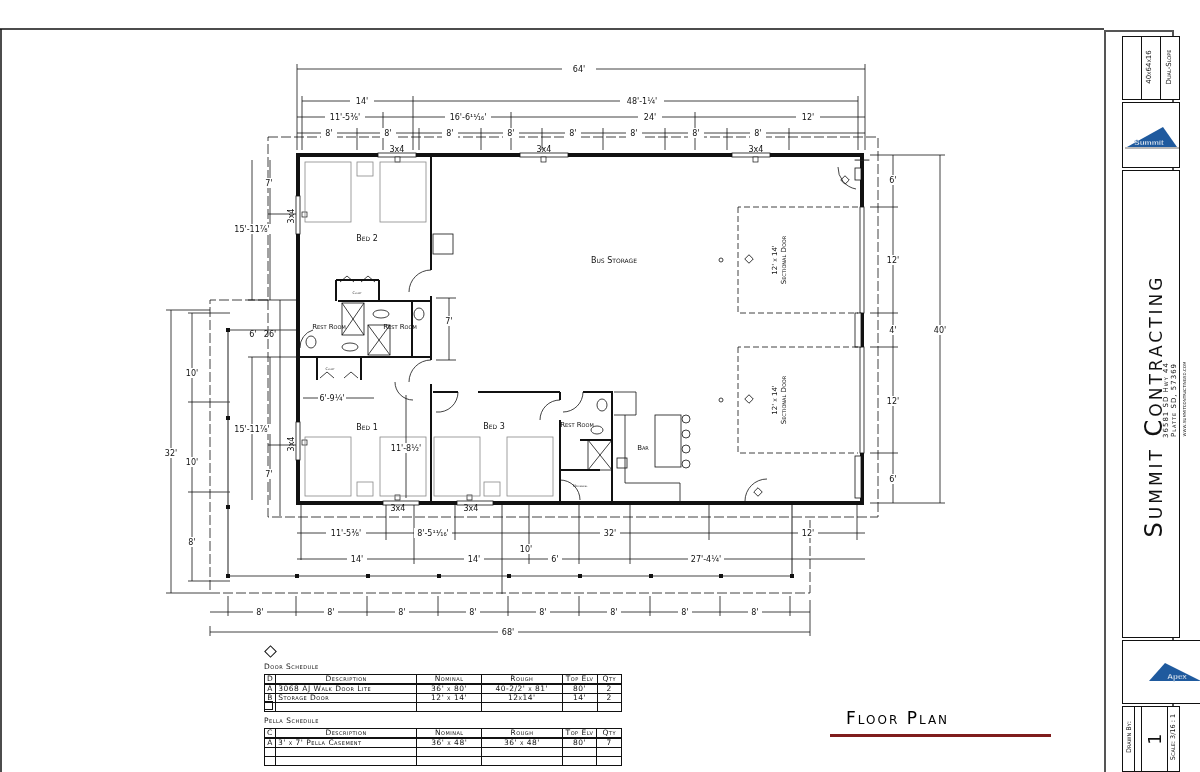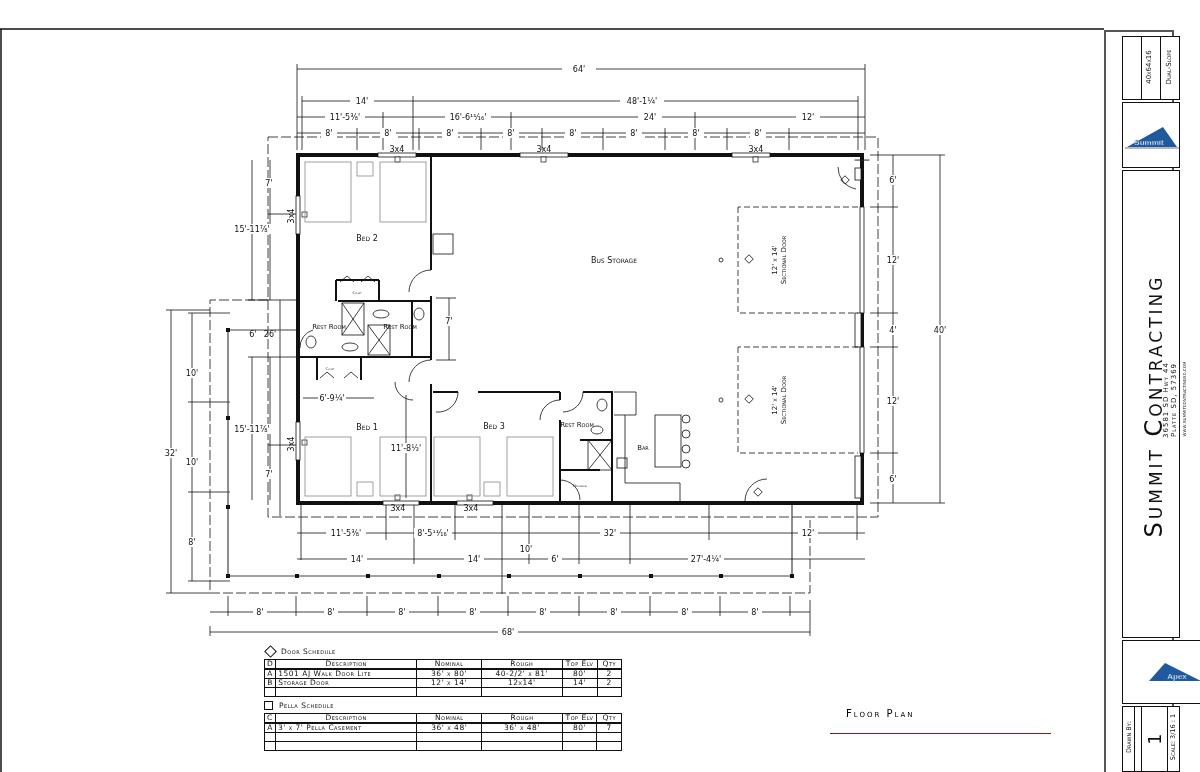--- a/index.html
+++ b/index.html
@@ -1,28 +1,28 @@
 <!DOCTYPE html>
 <html><head>
 <meta charset="utf-8">
 <style>
   html,body{margin:0;padding:0;background:#fff;}
   body{width:1200px;height:772px;position:relative;overflow:hidden;font-family:"DejaVu Sans",sans-serif;}
   svg{position:absolute;left:0;top:0;}
   .lbl{font-family:"DejaVu Sans",sans-serif;font-variant:small-caps;fill:#111;}
   .dim{font-family:"DejaVu Sans",sans-serif;font-size:8px;fill:#111;}
   .sched{position:absolute;font-family:"DejaVu Sans",sans-serif;font-variant:small-caps;font-size:7.5px;color:#111;}
-  .sched .head{display:flex;align-items:flex-end;gap:6px;margin-bottom:3px;letter-spacing:0.5px;}
+  .sched .head{display:flex;align-items:flex-start;gap:6px;margin-bottom:3px;letter-spacing:0.5px;flex-direction:column;}
   .sched table{border-collapse:collapse;width:358px;}
   .sched td{border:1px solid #111;padding:0 2px;height:8px;line-height:8px;text-align:center;letter-spacing:0.5px;white-space:nowrap;}
   .sched tr.hdr td{border-bottom:2px solid #111;}
   .sched td.d{text-align:left;}
   .sym-diamond{width:7px;height:7px;border:1px solid #111;transform:rotate(45deg);display:inline-block;margin-left:2px;}
   .sym-square{width:7px;height:7px;border:1px solid #111;display:inline-block;}
-  .title{position:absolute;left:830px;top:708px;width:205px;border-bottom:1px solid #7f1d1d;padding-left:16px;padding-bottom:14px;font-variant:small-caps;font-size:10px;letter-spacing:2px;}
+  .title{position:absolute;left:830px;top:708px;width:205px;border-bottom:3px solid #7f1d1d;padding-left:16px;padding-bottom:6px;font-variant:small-caps;font-size:17px;letter-spacing:2px;}
   .tb{position:absolute;left:1104px;top:30px;width:66px;height:742px;border:2px solid #555;background:#fff;}
   .tbbox{position:absolute;left:16px;width:56px;border:1px solid #111;background:#fff;}
   .vtxt{position:absolute;transform:rotate(-90deg);transform-origin:center center;white-space:nowrap;font-variant:small-caps;color:#111;}
 </style>
 </head>
 <body>
 
 <svg width="1200" height="772" viewBox="0 0 1200 772">
 
   <line x1="0" y1="29" x2="1104" y2="29" stroke="#111" stroke-width="1.5"></line>
@@ -421,21 +421,21 @@
         <tr class="hdr">
       <td style="width:6px">D</td>
       <td style="width:140px">Description</td>
       <td style="width:62px">Nominal</td>
       <td style="width:78px">Rough</td>
       <td style="width:30px">Top Elv</td>
       <td style="width:20px">Qty</td>
     </tr>
     <tr>
       <td>A</td>
-          <td class="d">1501 AJ Walk Door Lite</td>
+          <td class="d">3068 AJ Walk Door Lite</td>
           <td>36' x 80'</td>
           <td>40-2/2' x 81'</td>
           <td>80'</td>
           <td>2</td>
     </tr>
     <tr>
       <td>B</td>
           <td class="d">Storage Door</td>
           <td>12' x 14'</td>
           <td>12x14'</td>

